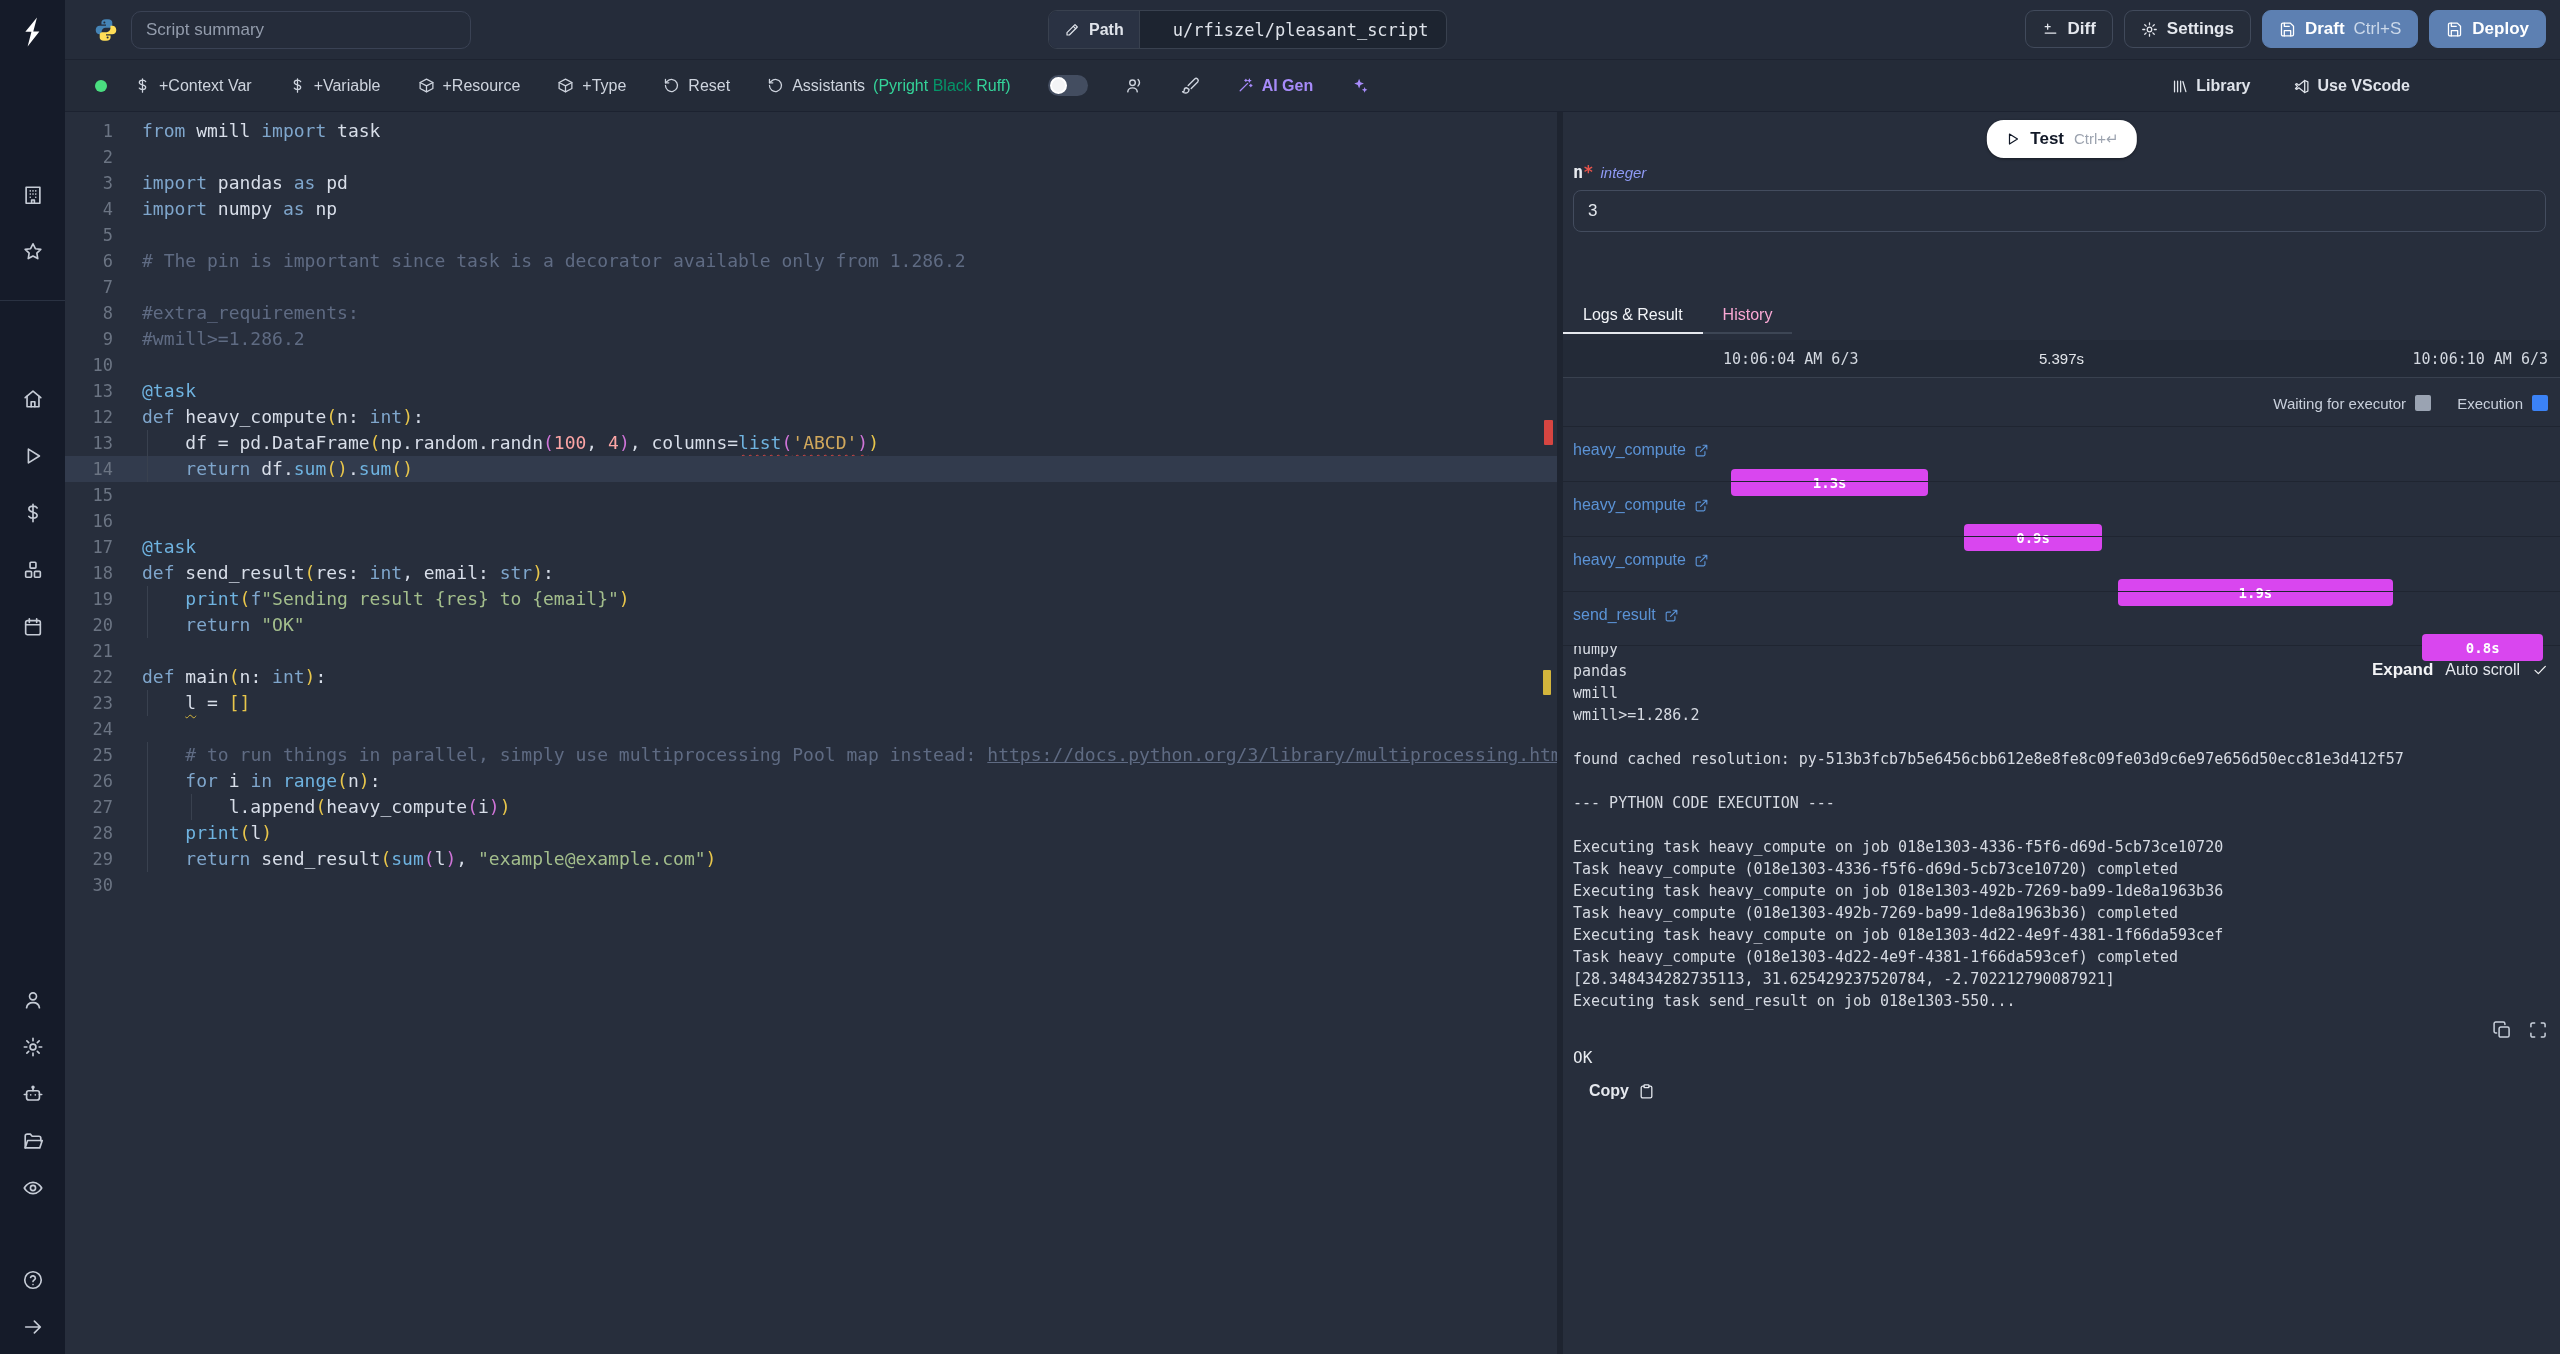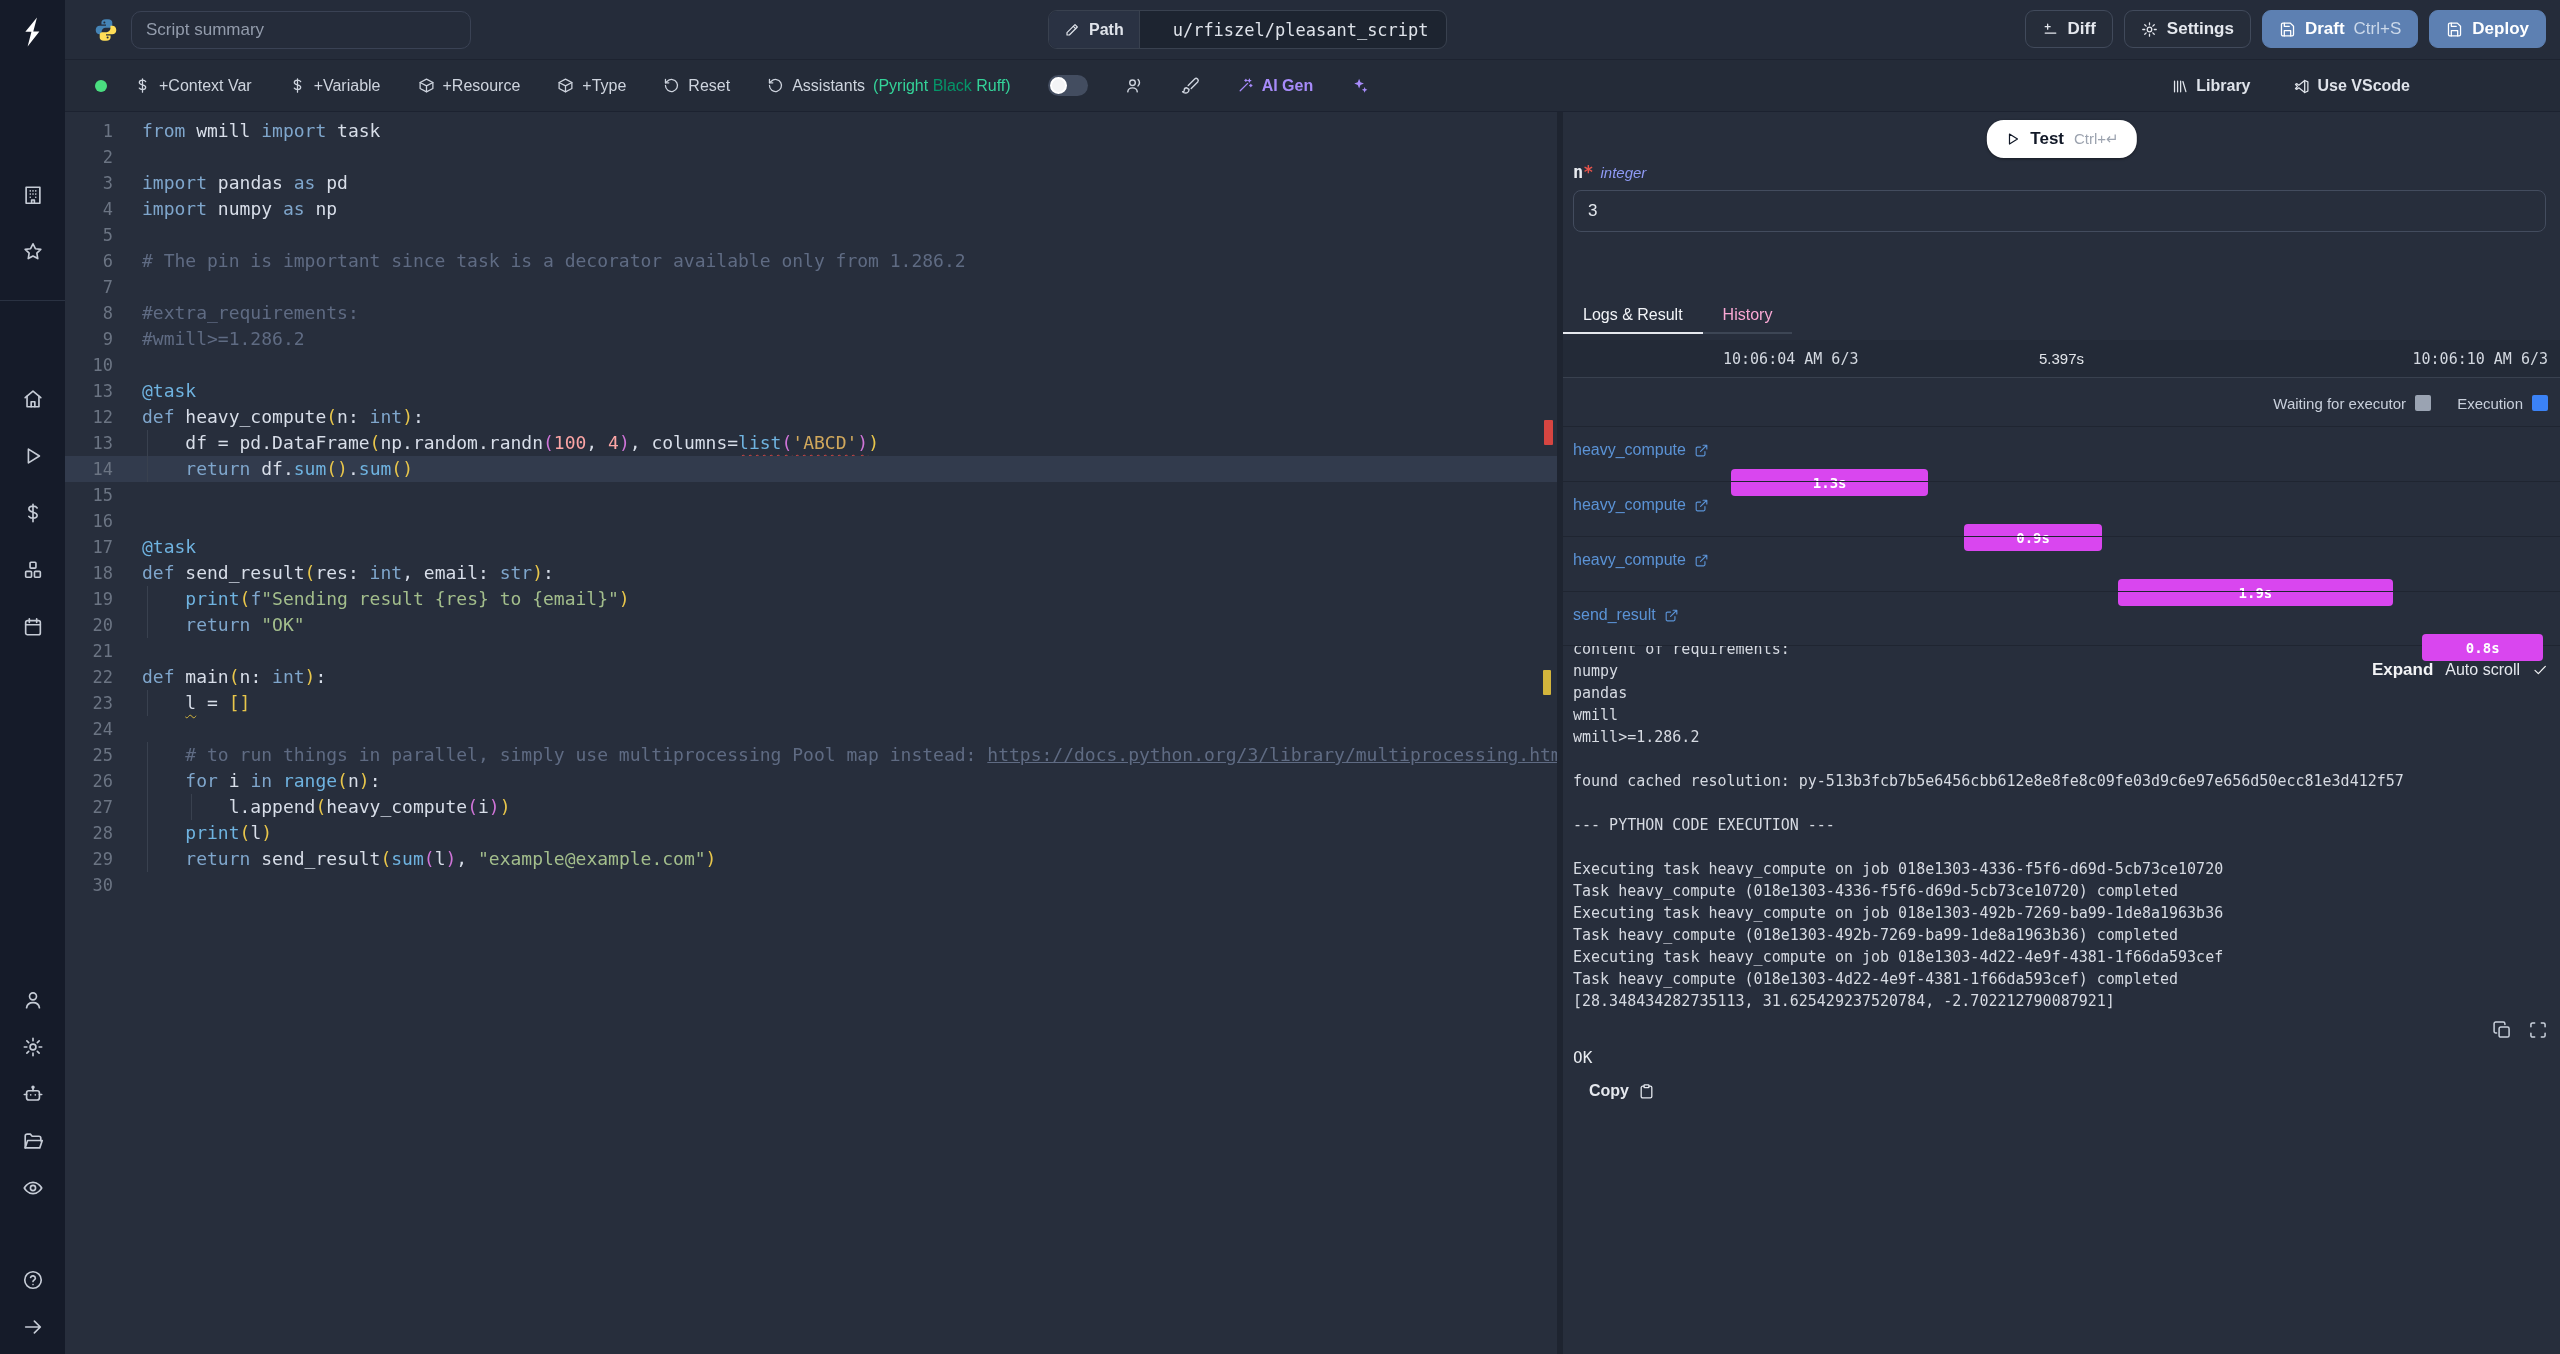--- a/index.html
+++ b/index.html
@@ -564,21 +564,20 @@
               <path d="M14.5 3.5h6v6M20 4L10.5 13.5"></path>
             </svg>
           </span>
         </div>
         <div class="tbar" style="left: 86.2%; width: 12.1%;">0.8s</div>
       </div>
     </div>
 
   <div class="logs">
     <div class="logs-inner" id="log-lines">
-        <div class="log-line">content of requirements:</div>
         <div class="log-line">numpy</div>
         <div class="log-line">pandas</div>
         <div class="log-line">wmill</div>
         <div class="log-line">wmill&gt;=1.286.2</div>
         <div class="log-line">&nbsp;</div>
         <div class="log-line">found cached resolution: py-513b3fcb7b5e6456cbb612e8e8fe8c09fe03d9c6e97e656d50ecc81e3d412f57</div>
         <div class="log-line">&nbsp;</div>
         <div class="log-line">--- PYTHON CODE EXECUTION ---</div>
         <div class="log-line">&nbsp;</div>
         <div class="log-line">Executing task heavy_compute on job 018e1303-4336-f5f6-d69d-5cb73ce10720</div>

